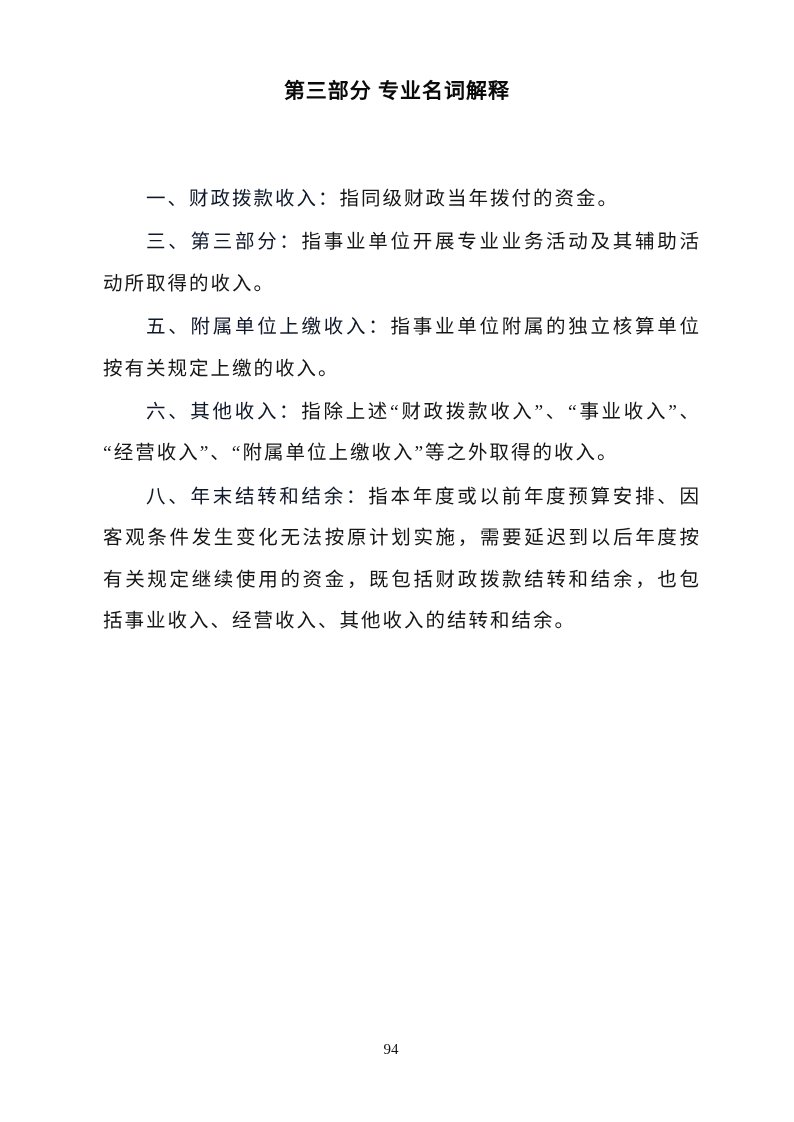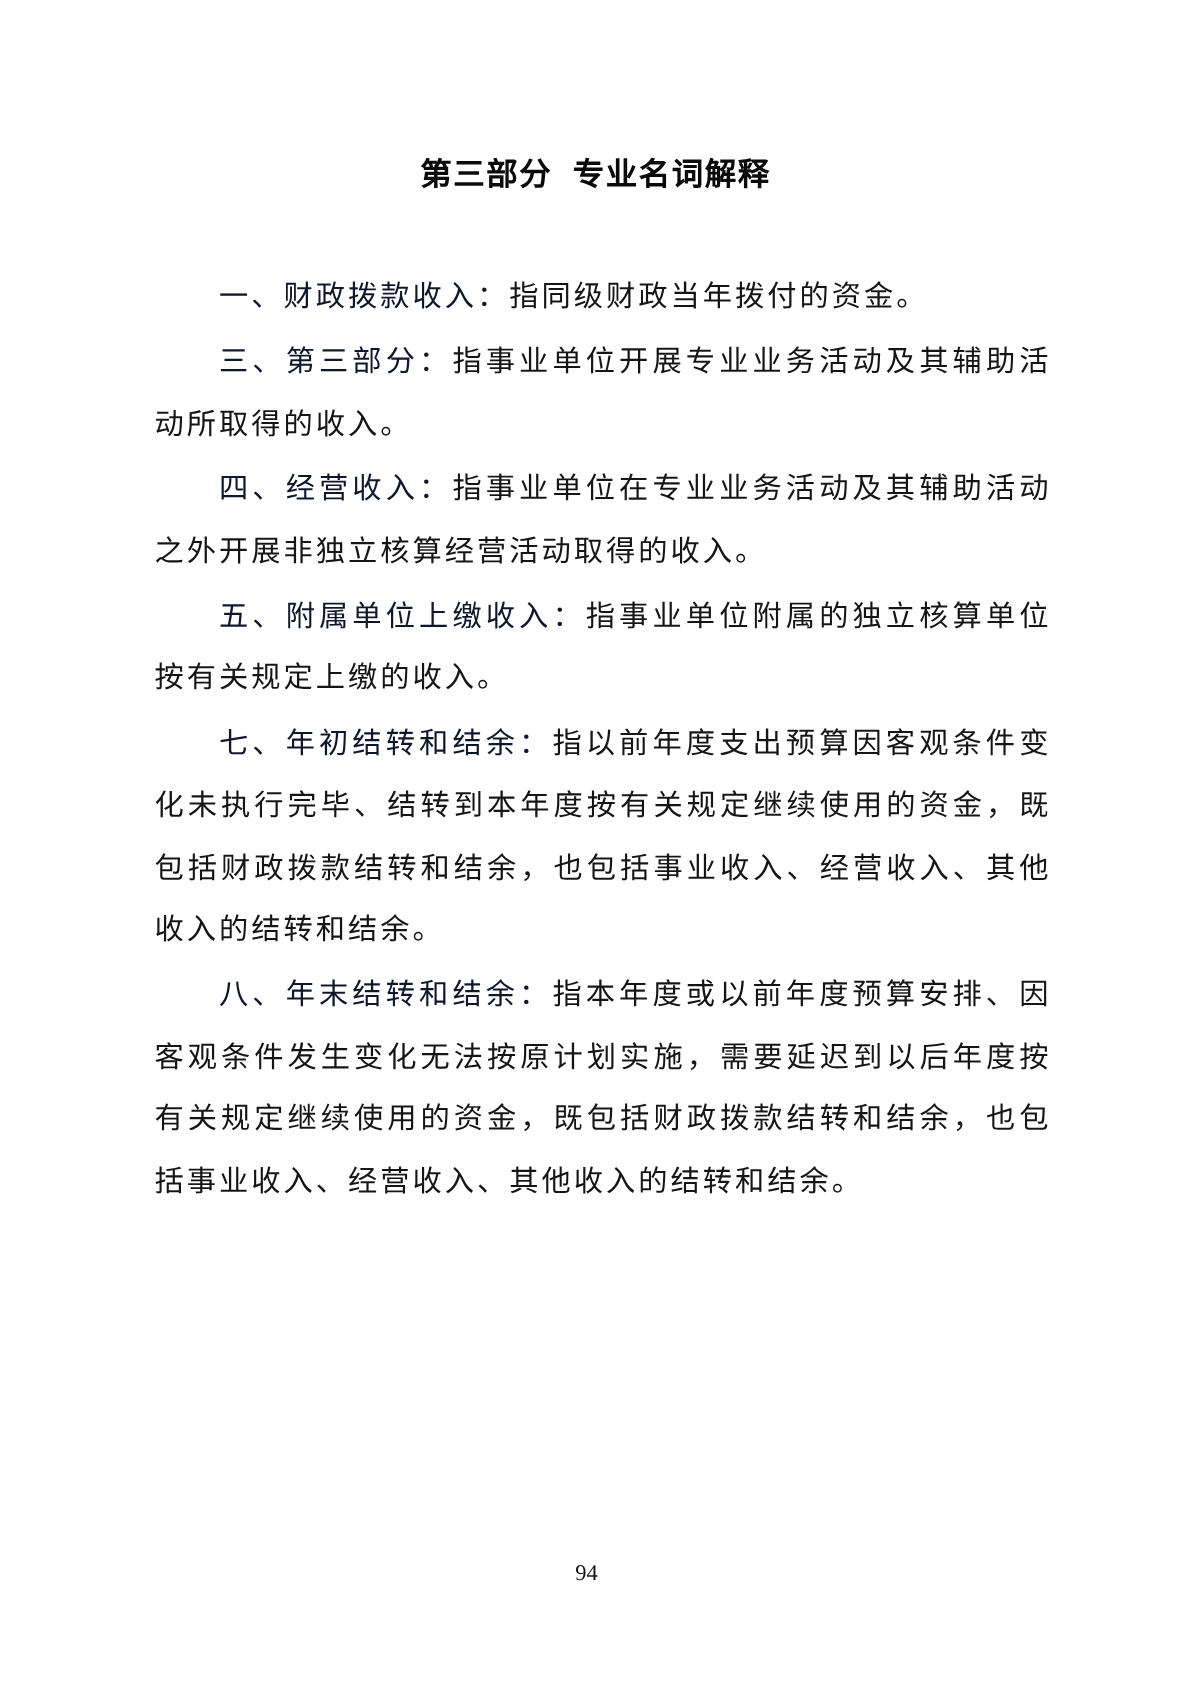--- a/index.html
+++ b/index.html
@@ -10,23 +10,23 @@
   .page {
     position: relative;
     width: 794px;
     height: 1122px;
     background: #ffffff;
     overflow: hidden;
     color: #151515;
   }
   .doc-title {
     margin: 0;
-    padding-top: 104px;
+    padding-top: 76px;
     text-align: center;
-    font-family: Liberation Mono, monospace;
+    font-family: Liberation Serif, serif;
     font-size: 21px;
     line-height: 30px;
     font-weight: 700;
     letter-spacing: 1px;
     color: #0a0a0a;
   }
   .content {
     position: absolute;
     top: 178px;
     left: 103px;
@@ -67,25 +67,24 @@
 <div class="page">
 
   <h1 class="doc-title">第三部分 专业名词解释</h1>
 
   <div class="content">
     <p class="para"><span class="term">一、财政拨款收入：</span><span class="definition">指同级财政当年拨付的资金。</span></p>
 
 
     <p class="para"><span class="term">三、第三部分：</span><span class="definition">指事业单位开展专业业务活动及其辅助活动所取得的收入。</span></p>
 
-    <p class="para"><span class="term">四、经营收入：</span><span class="definition">指事业单位在专业业务活动及其辅助活动之外开展非独立核算经营活动取得的收入。</span></p>
 
     <p class="para"><span class="term">五、附属单位上缴收入：</span><span class="definition">指事业单位附属的独立核算单位按有关规定上缴的收入。</span></p>
 
+    <p class="para"><span class="term">六、其他收入：</span><span class="definition">指除上述“财政拨款收入”、“事业收入”、“经营收入”、“附属单位上缴收入”等之外取得的收入。</span></p>
 
-    <p class="para"><span class="term">七、年初结转和结余：</span><span class="definition">指以前年度支出预算因客观条件变化未执行完毕、结转到本年度按有关规定继续使用的资金，既包括财政拨款结转和结余，也包括事业收入、经营收入、其他收入的结转和结余。</span></p>
 
     <p class="para"><span class="term">八、年末结转和结余：</span><span class="definition">指本年度或以前年度预算安排、因客观条件发生变化无法按原计划实施，需要延迟到以后年度按有关规定继续使用的资金，既包括财政拨款结转和结余，也包括事业收入、经营收入、其他收入的结转和结余。</span></p>
   </div>
 
   <div class="page-number">94</div>
 
 </div>
 
 </body></html>

